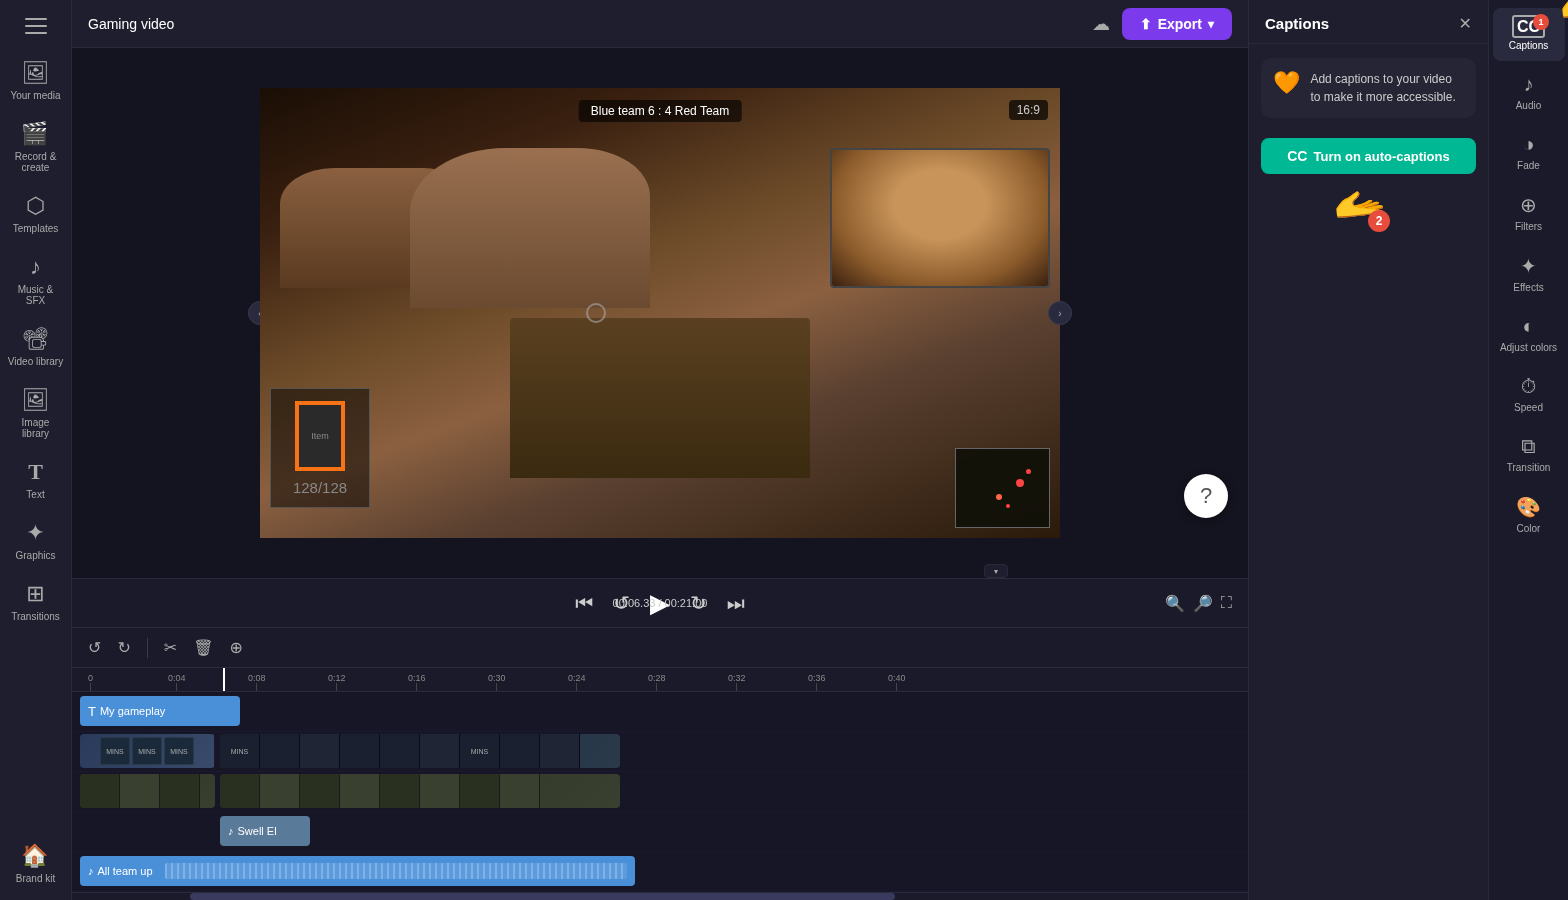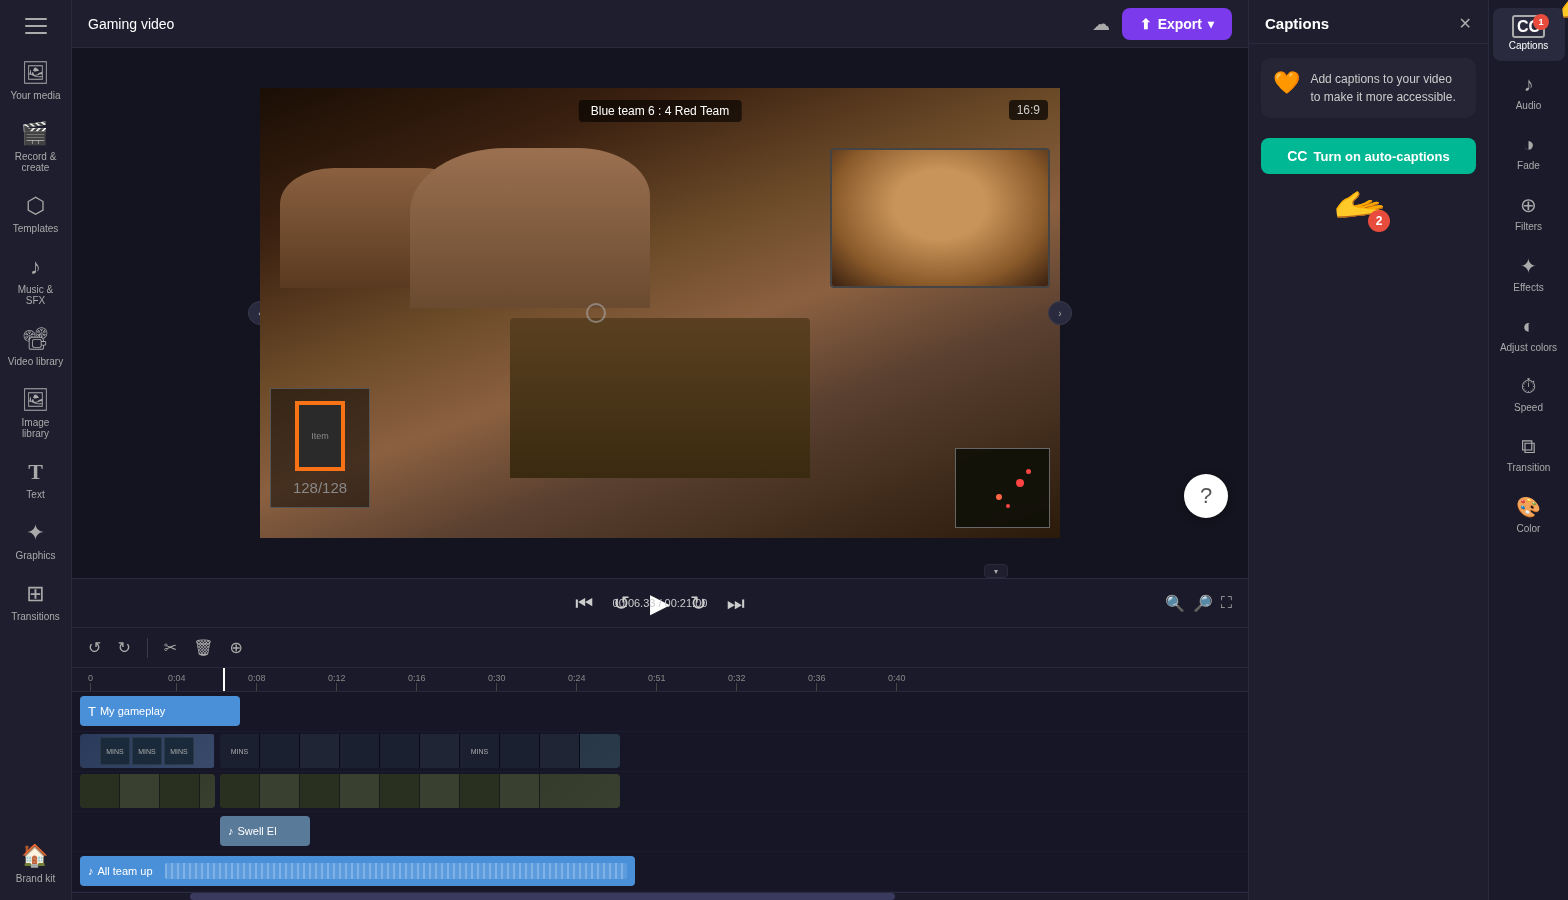--- a/index.html
+++ b/index.html
@@ -707,21 +707,21 @@
         </div>
       <div class="ruler-mark" style="left:408px;">
           <span>0:30</span>
           <div class="tick"></div>
         </div>
       <div class="ruler-mark" style="left:488px;">
           <span>0:24</span>
           <div class="tick"></div>
         </div>
       <div class="ruler-mark" style="left:568px;">
-          <span>0:51</span>
+          <span>0:28</span>
           <div class="tick"></div>
         </div>
       <div class="ruler-mark" style="left:648px;">
           <span>0:32</span>
           <div class="tick"></div>
         </div>
       <div class="ruler-mark" style="left:728px;text-align:right;">
           <span>0:36</span>
           <div class="tick"></div>
         </div>

